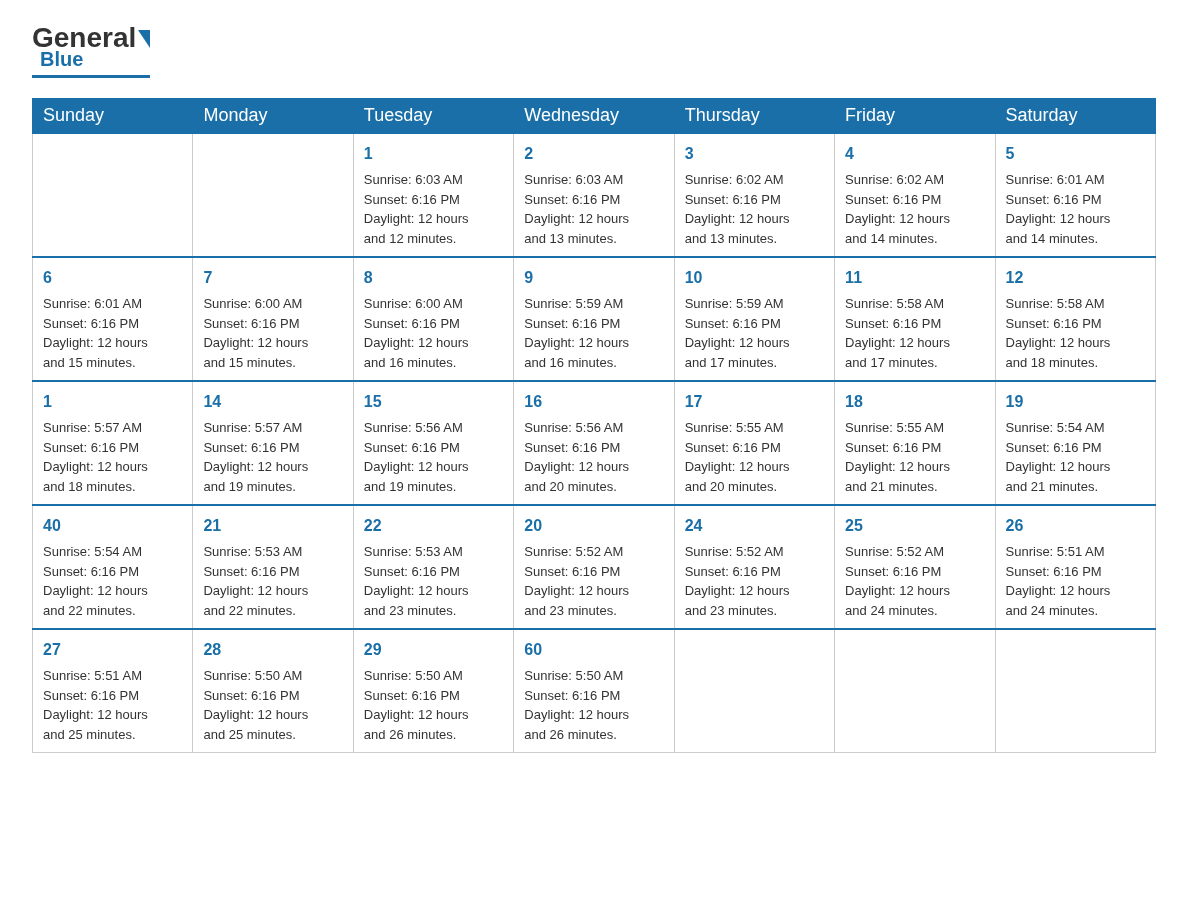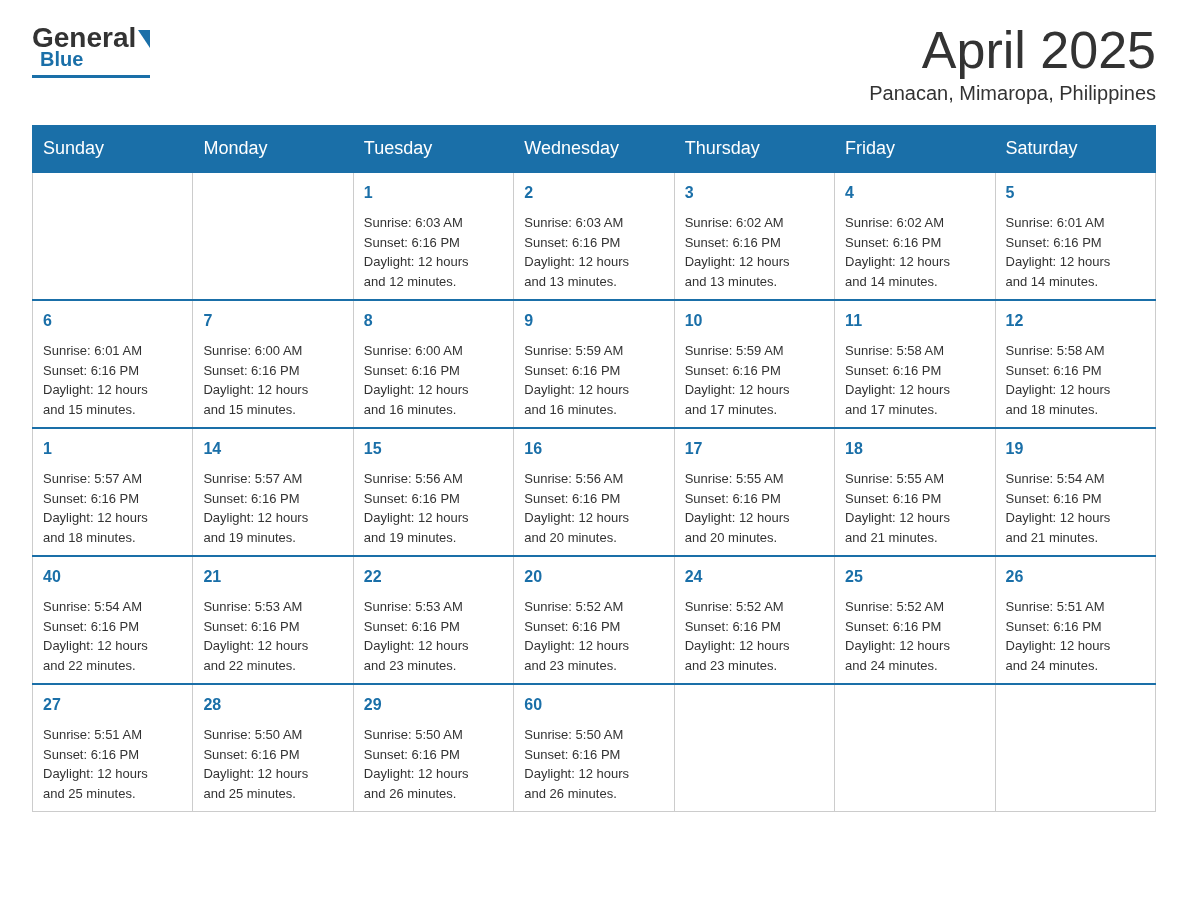--- a/index.html
+++ b/index.html
@@ -72,21 +72,21 @@
     .calendar {
       width: 100%;
       border-collapse: collapse;
       border: 1px solid #ccc;
     }
     .calendar th {
       background-color: #1a6fa8;
       color: #fff;
       font-size: 18px;
       font-weight: normal;
-      padding: 12px 10px;
+      padding: 6px 10px;
       text-align: left;
       border: 1px solid #1a6fa8;
     }
     .calendar td {
       vertical-align: top;
       padding: 8px 10px;
       border: 1px solid #ccc;
       width: calc(100% / 7);
       min-height: 100px;
       font-size: 13px;
@@ -96,21 +96,20 @@
     .day-num {
       font-size: 16px;
       font-weight: bold;
       color: #1a6fa8;
       display: block;
       margin-bottom: 4px;
     }
     .day-info {
       color: #333;
       font-size: 13px;
-      margin-top: 8px;
     }
     .empty-cell {
       background: #fff;
     }
     tr.week-row td {
       border-top: 2px solid #1a6fa8;
     }
   </style>
 </head>
 <body>
@@ -119,24 +118,20 @@
   <div class="logo">
     <div class="logo-text">
       <span class="logo-general">General</span>
       <span class="logo-arrow"></span>
     </div>
     <div style="display:flex; align-items:center; margin-top:-2px; margin-left:4px;">
       <span class="logo-blue">Blue</span>
     </div>
     <div class="logo-line"></div>
   </div>
-  <div class="title-block">
-    <div class="month-title">April 2025</div>
-    <div class="location-title">Panacan, Mimaropa, Philippines</div>
-  </div>
 </div>
 
 <table class="calendar">
   <thead>
     <tr>
     <th>Sunday</th>
         <th>Monday</th>
         <th>Tuesday</th>
         <th>Wednesday</th>
         <th>Thursday</th>

